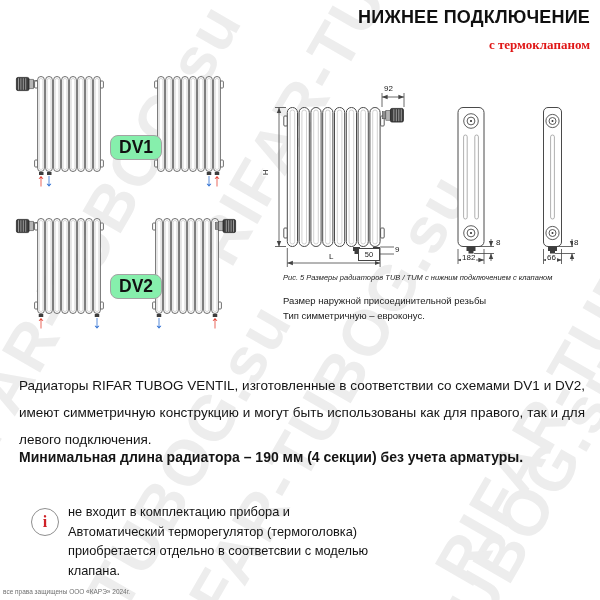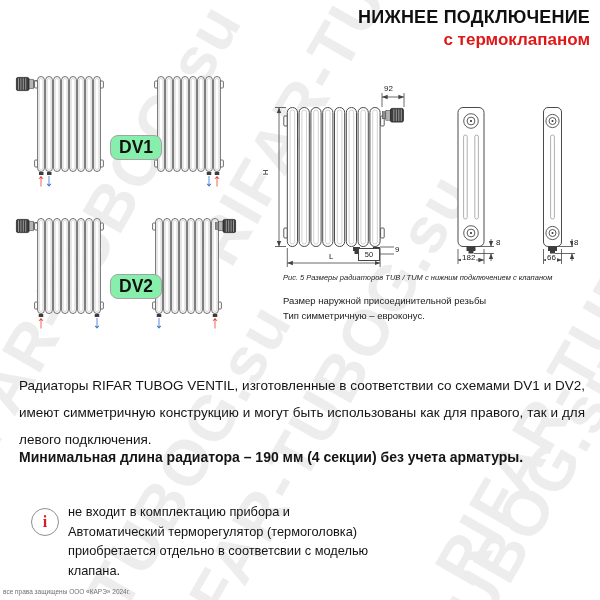--- a/index.html
+++ b/index.html
@@ -5,21 +5,21 @@
   html,body{margin:0;padding:0;background:#fff;}
   .page{position:relative;width:600px;height:600px;background:#fff;overflow:hidden;
         font-family:"Liberation Sans",sans-serif;color:#141414;}
   
   .wm{position:absolute;z-index:0;font-size:64px;font-weight:700;color:#ededed;
       white-space:nowrap;transform-origin:0 0;transform:rotate(-60deg);
       letter-spacing:2px;user-select:none;}
   
   .title{position:absolute;top:7px;right:10px;text-align:right;z-index:2;}
   .title .t1{font-size:18px;font-weight:700;letter-spacing:.2px;color:#101010;line-height:1.15;}
-  .title .t2{font-size:17px;font-weight:800;color:#e01717;margin-top:3px;line-height:1.1;}
+  .title .t2{font-size:13px;font-weight:800;color:#e01717;margin-top:10px;line-height:1.1;font-family:Liberation Serif, serif;}
   
   .schsvg{position:absolute;z-index:1;overflow:visible;}
   .dv-box{position:absolute;z-index:2;border:1.5px solid #a3a3a3;border-radius:8px;background:#86efac;
           font-size:17.5px;font-weight:800;padding:2px 8px;line-height:1.1;color:#111;margin-top:24px;}
   .arrow{position:absolute;z-index:2;width:12px;text-align:center;font-size:18px;font-weight:700;line-height:1;}
   .arrow.up{color:#e23b2e;}
   .arrow.down{color:#2e6fd2;}
   
   .lbl{position:absolute;z-index:3;font-size:8px;line-height:1.1;color:#1a1a1a;background:#fff;padding:0 1px;}
   .lbl.rot{transform:rotate(-90deg);transform-origin:center;}

